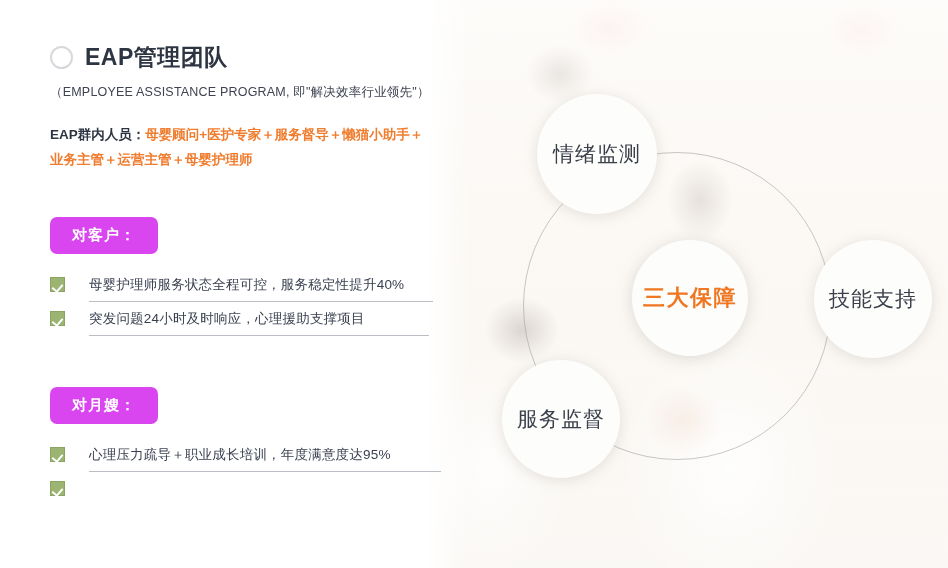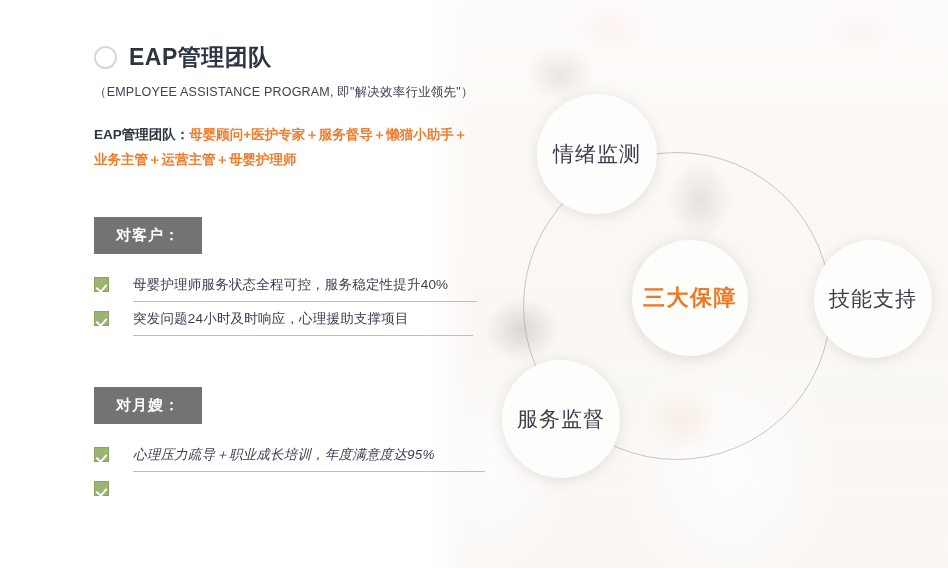--- a/index.html
+++ b/index.html
@@ -81,21 +81,21 @@
     color: #ef7722; font-weight: bold; font-size: 22px; letter-spacing: 1.5px;
     box-shadow: 0 2px 16px rgba(140,130,120,0.26);
   }
 
   
   .left-panel {
     position: absolute; left: 0; top: 0; width: 430px; height: 568px;
     background: #ffffff;
     z-index: 5;
   }
-  .content { position: absolute; left: 50px; top: 0; width: 400px; margin-left: 44px; }
+  .content { position: absolute; left: 50px; top: 0; width: 400px; }
 
   .title-row { display: flex; align-items: center; gap: 12px; margin-top: 42px; }
   .ring-icon {
     width: 23px; height: 23px; border: 2px solid #d6d8dc; border-radius: 50%;
     flex: 0 0 auto;
   }
   .page-title {
     font-size: 23px; font-weight: bold; color: #2e3542; letter-spacing: 0.5px;
     white-space: nowrap;
   }
@@ -106,25 +106,25 @@
   }
   .members {
     margin-top: 22px; width: 375px;
     font-size: 13.5px; font-weight: bold; line-height: 1.85;
     color: #2e3542;
   }
   .members .val { color: #f07c2e; }
 
   .badge {
     display: inline-block;
-    background: #737373;
+    background: #d946ef;
     color: #ffffff;
     font-size: 15px; font-weight: bold;
     padding: 9px 22px;
-    border-radius: 0;
+    border-radius: 7px;
     letter-spacing: 1px;
   }
   .section-clients { position: absolute; left: 0; top: 217px; }
   .section-nannies { position: absolute; left: 0; top: 387px; }
 
   .check-list { margin-top: 18px; }
   .check-row { display: flex; align-items: flex-start; }
   .check-row .cell {
     border-bottom: 1px solid #babdc4;
     padding: 3px 0 7px 0;
@@ -146,21 +146,21 @@
     border-bottom: 2px solid #ffffff;
     transform: rotate(40deg);
   }
   .item-text {
     font-size: 13.5px; color: #3a4050; white-space: nowrap;
     letter-spacing: 0.2px;
   }
   .check-row .cell { margin-left: 24px; }
   .lw1 { width: 344px; }
   .lw2 { width: 340px; }
-  .lw3 { width: 352px; font-style: italic; }
+  .lw3 { width: 352px; }
   .lw4 { width: 378px; }
 </style>
 </head>
 <body>
 
 <div id="page">
 
   <div class="photo-panel">
     <div class="photo-bg"></div>
     <div class="photo-wash"></div>
@@ -193,21 +193,21 @@
     <div class="content">
 
       <div class="title-row">
         <div class="ring-icon"></div>
         <div class="page-title">EAP管理团队</div>
       </div>
 
       <div class="subtitle">（EMPLOYEE ASSISTANCE PROGRAM, 即"解决效率行业领先"）</div>
 
       <div class="members">
-        <span>EAP管理团队：</span><span class="val">母婴顾问+医护专家＋服务督导＋懒猫小助手＋业务主管＋运营主管＋母婴护理师</span>
+        <span>EAP群内人员：</span><span class="val">母婴顾问+医护专家＋服务督导＋懒猫小助手＋业务主管＋运营主管＋母婴护理师</span>
       </div>
 
       <div class="section-clients">
         <div class="badge">对客户：</div>
         <div class="check-list">
           <div class="check-row">
             <div class="cb"></div>
             <div class="cell lw1">
               <span class="item-text">母婴护理师服务状态全程可控，服务稳定性提升40%</span>
             </div>

